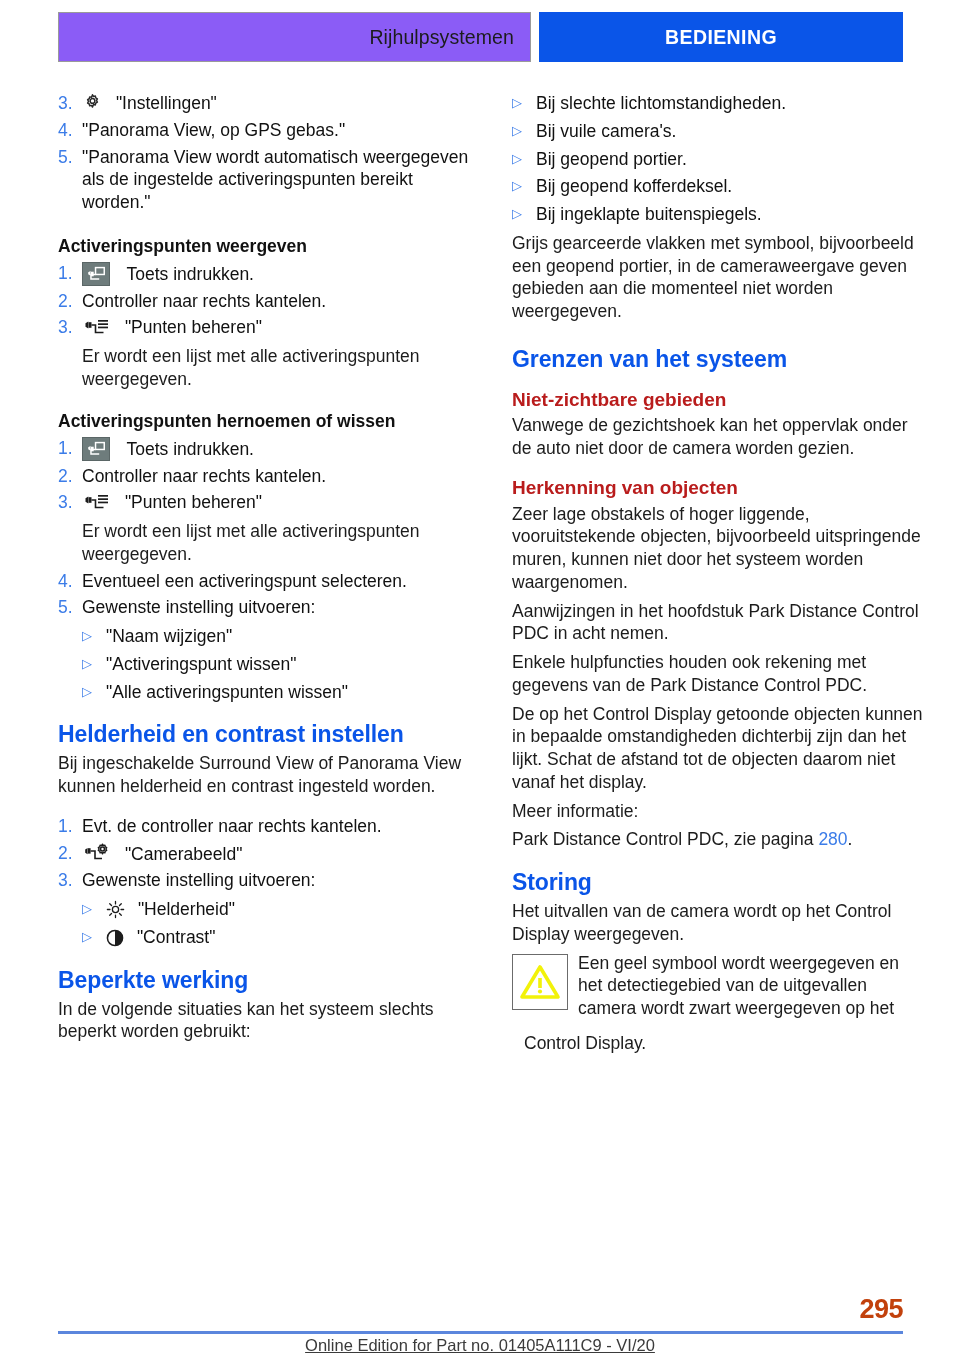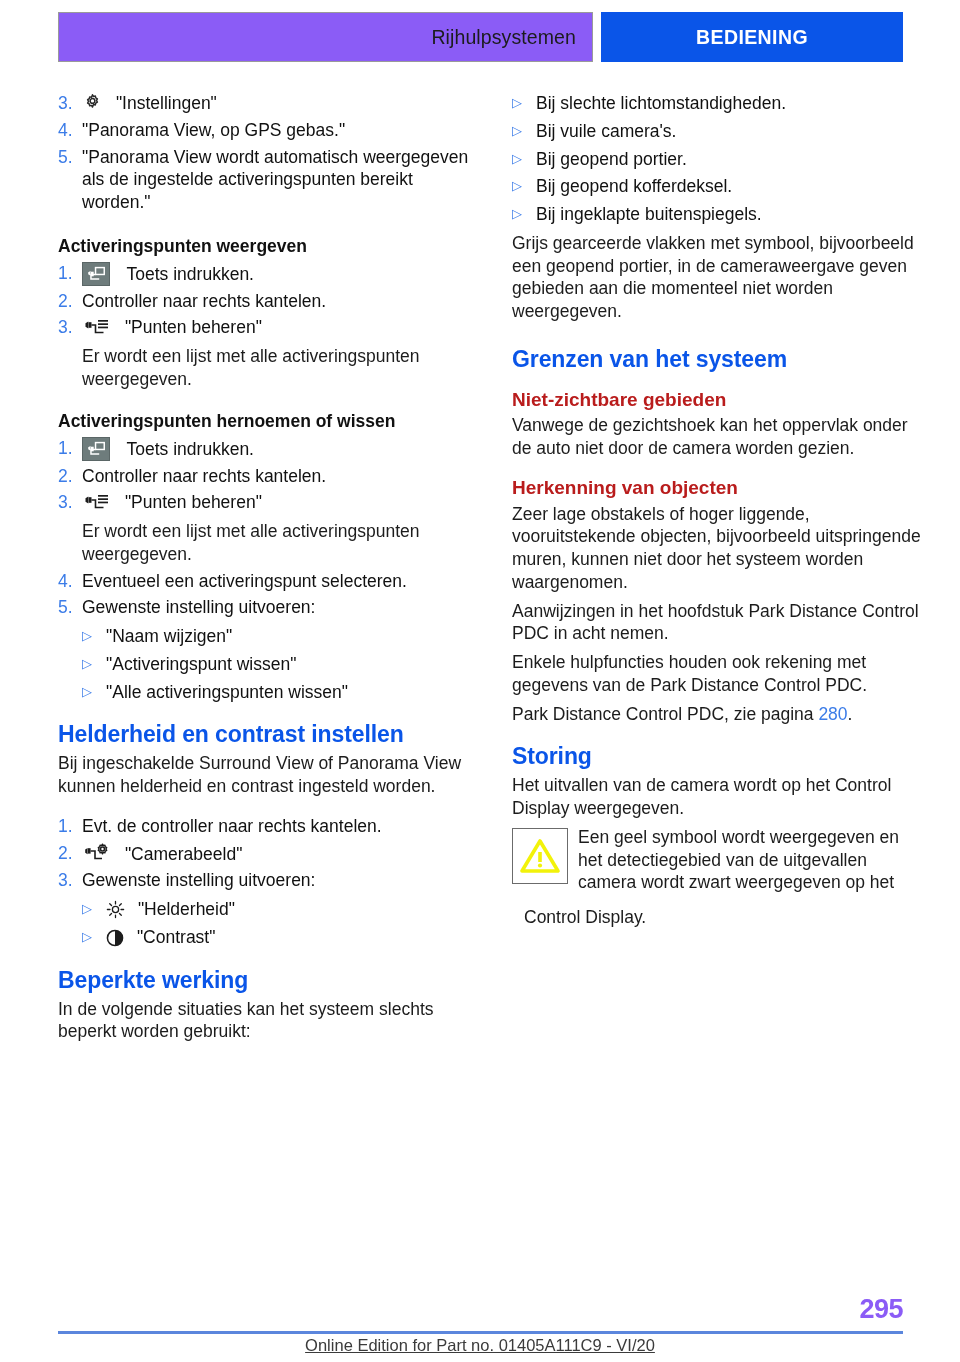--- a/index.html
+++ b/index.html
@@ -23,21 +23,21 @@
     border:1.5px solid #9a9a9a;
     background:#8b5cf6;
     display:flex;align-items:center;justify-content:flex-end;
     padding-right:16px;
     box-sizing:border-box;
   }
   .hdr-chapter span{
     font-size:19.5px;color:#1c1c1c;letter-spacing:0.1px;
   }
   .hdr-section{
-    width:302px;
+    width:364px;
     background:#0a55e8;
     display:flex;align-items:center;justify-content:center;
     box-sizing:border-box;
     margin-left:8px;
   }
   .hdr-section span{
     color:#ffffff;font-weight:bold;font-size:19.5px;letter-spacing:0.4px;
   }
 
   
@@ -121,21 +121,21 @@
   }
   .note-tail{font-size:17.5px;line-height:1.30;color:#1c1c1c;margin:12px;}
 
   
   .footer-rule{
     position:absolute;left:58px;top:1331px;width:845px;height:3px;
     background:#5b86dd;
   }
   .pagenum{
     position:absolute;right:57px;top:1294px;
-    font-size:27px;font-weight:bold;color:#8b5cf6;letter-spacing:-0.5px;
+    font-size:27px;font-weight:bold;color:#c2410c;letter-spacing:-0.5px;
   }
   .foot-edition{
     position:absolute;left:0;top:1336px;width:960px;text-align:center;
     font-size:16.5px;color:#3b3b3b;text-decoration:underline;
   }
   .watermark{
     position:absolute;left:560px;top:1360px;
     font-size:27px;color:#cccccc;letter-spacing:-0.3px;
     white-space:nowrap;
   }
@@ -380,20 +380,22 @@
 
     <h3 class="h2">Niet-zichtbare gebieden</h3>
     <p class="body">Vanwege de gezichtshoek kan het oppervlak onder de auto niet door de camera worden gezien.</p>
 
     <div class="spacer-sm"></div>
 
     <h3 class="h2">Herkenning van objecten</h3>
     <p class="body">Zeer lage obstakels of hoger liggende, vooruitstekende objecten, bijvoorbeeld uitspringende muren, kunnen niet door het systeem worden waargenomen.</p>
     <p class="body">Aanwijzingen in het hoofdstuk Park Distance Control PDC in acht nemen.</p>
     <p class="body">Enkele hulpfuncties houden ook rekening met gegevens van de Park Distance Control PDC.</p>
+    <p class="body">De op het Control Display getoonde objecten kunnen in bepaalde omstandigheden dichterbij zijn dan het lijkt. Schat de afstand tot de objecten daarom niet vanaf het display.</p>
+    <p class="body">Meer informatie:</p>
     <p class="body">
       <span>Park Distance Control PDC, zie pagina </span><span class="pagelink">280</span><span>.</span>
     </p>
 
     <div class="spacer-sm"></div>
 
     <h2 class="h1">Storing</h2>
     <p class="body">Het uitvallen van de camera wordt op het Control Display weergegeven.</p>
 
     <div class="note">

